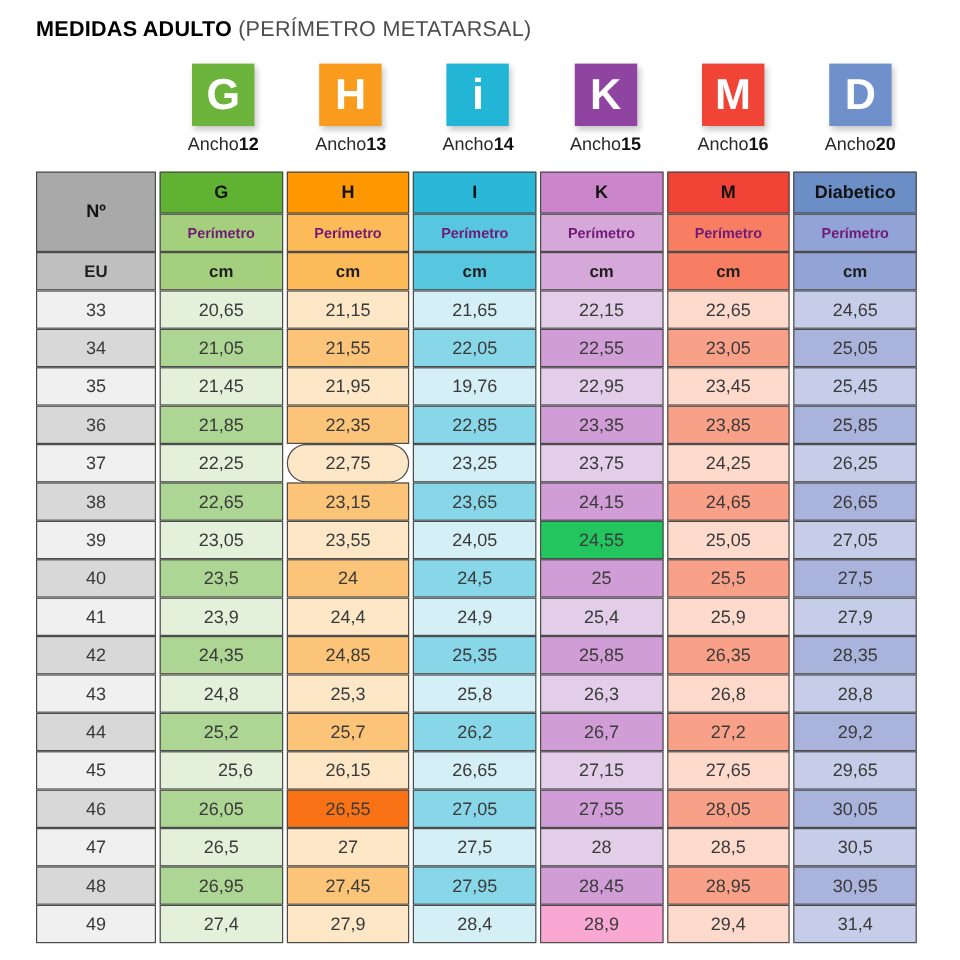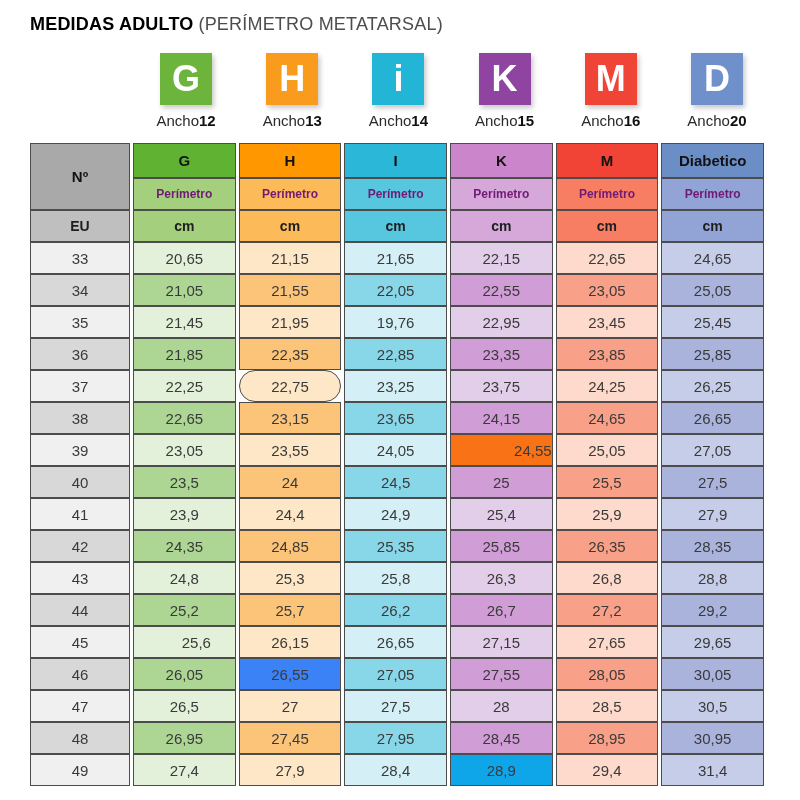--- a/index.html
+++ b/index.html
@@ -158,21 +158,21 @@
           <td style="background: rgb(136, 215, 233);">23,65</td>
           <td style="background: rgb(208, 157, 214);">24,15</td>
           <td style="background: rgb(249, 161, 136);">24,65</td>
           <td style="background: rgb(170, 179, 220);">26,65</td>
         </tr>
         <tr class="r-data">
           <td class="size-cell" style="background: rgb(240, 240, 240);">39</td>
           <td style="background: rgb(227, 241, 219);">23,05</td>
           <td style="background: rgb(253, 231, 199);">23,55</td>
           <td style="background: rgb(212, 240, 246);">24,05</td>
-          <td style="background: #f97316; text-align: right;">24,55</td>
+          <td style="background: #22c55e;">24,55</td>
           <td style="background: rgb(253, 218, 203);">25,05</td>
           <td style="background: rgb(198, 205, 233);">27,05</td>
         </tr>
         <tr class="r-data">
           <td class="size-cell" style="background: rgb(216, 216, 216);">40</td>
           <td style="background: rgb(173, 213, 147);">23,5</td>
           <td style="background: rgb(251, 196, 120);">24</td>
           <td style="background: rgb(136, 215, 233);">24,5</td>
           <td style="background: rgb(208, 157, 214);">25</td>
           <td style="background: rgb(249, 161, 136);">25,5</td>
@@ -219,21 +219,21 @@
           <td style="background: rgb(227, 241, 219); padding-left: 24px;">25,6</td>
           <td style="background: rgb(253, 231, 199);">26,15</td>
           <td style="background: rgb(212, 240, 246);">26,65</td>
           <td style="background: rgb(226, 206, 233);">27,15</td>
           <td style="background: rgb(253, 218, 203);">27,65</td>
           <td style="background: rgb(198, 205, 233);">29,65</td>
         </tr>
         <tr class="r-data">
           <td class="size-cell" style="background: rgb(216, 216, 216);">46</td>
           <td style="background: rgb(173, 213, 147);">26,05</td>
-          <td style="background: #3b82f6;">26,55</td>
+          <td style="background: #f97316;">26,55</td>
           <td style="background: rgb(136, 215, 233);">27,05</td>
           <td style="background: rgb(208, 157, 214);">27,55</td>
           <td style="background: rgb(249, 161, 136);">28,05</td>
           <td style="background: rgb(170, 179, 220);">30,05</td>
         </tr>
         <tr class="r-data">
           <td class="size-cell" style="background: rgb(240, 240, 240);">47</td>
           <td style="background: rgb(227, 241, 219);">26,5</td>
           <td style="background: rgb(253, 231, 199);">27</td>
           <td style="background: rgb(212, 240, 246);">27,5</td>
@@ -248,19 +248,19 @@
           <td style="background: rgb(136, 215, 233);">27,95</td>
           <td style="background: rgb(208, 157, 214);">28,45</td>
           <td style="background: rgb(249, 161, 136);">28,95</td>
           <td style="background: rgb(170, 179, 220);">30,95</td>
         </tr>
         <tr class="r-data">
           <td class="size-cell" style="background: rgb(240, 240, 240);">49</td>
           <td style="background: rgb(227, 241, 219);">27,4</td>
           <td style="background: rgb(253, 231, 199);">27,9</td>
           <td style="background: rgb(212, 240, 246);">28,4</td>
-          <td style="background: #0ea5e9; margin-left: 18px;">28,9</td>
+          <td style="background: #f9a8d4; margin-left: 18px;">28,9</td>
           <td style="background: rgb(253, 218, 203);">29,4</td>
           <td style="background: rgb(198, 205, 233);">31,4</td>
         </tr>
       </tbody>
   </table>
 </div>
 
 </body></html>

